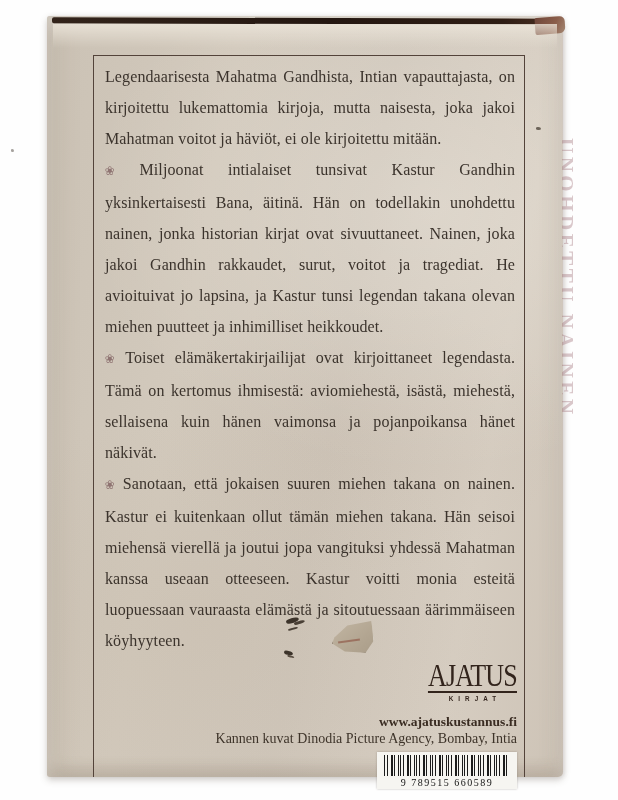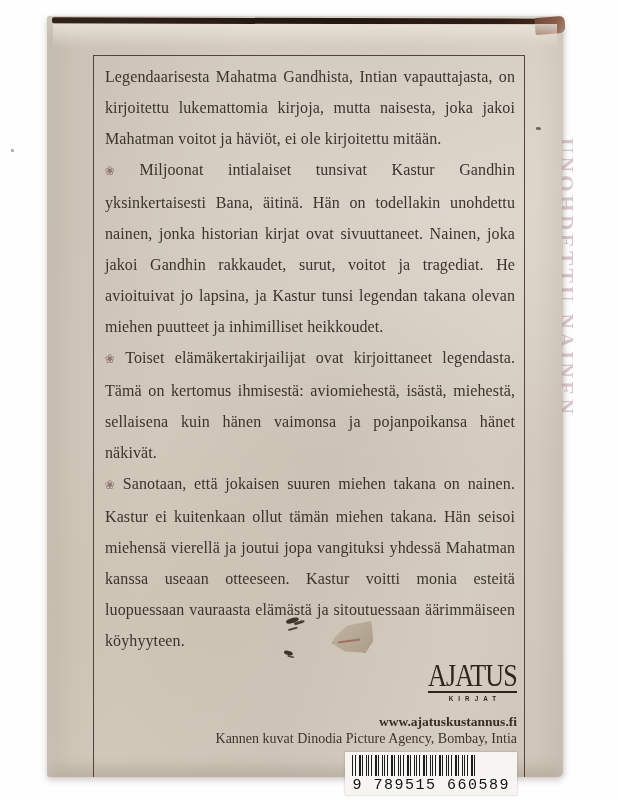--- a/index.html
+++ b/index.html
@@ -74,21 +74,21 @@
   .bars{
     width:126px;height:21px;
     background:repeating-linear-gradient(90deg,
       #1c1c1c 0 1.5px,#f6f5f1 1.5px 3px,
       #1c1c1c 3px 4px,#f6f5f1 4px 7px,
       #1c1c1c 7px 9.5px,#f6f5f1 9.5px 10.5px,
       #1c1c1c 10.5px 11.5px,#f6f5f1 11.5px 14px,
       #1c1c1c 14px 15px,#f6f5f1 15px 16px);
   }
   .digits{
-    font-family:Liberation Mono, monospace;font-size:15px;letter-spacing:1.5px;
+    font-family:Liberation Serif, serif;font-size:10px;letter-spacing:1.5px;
     color:#111;margin-top:1px;text-align:center;
   }
 
   
   .speck{position:absolute;background:#3c332a;border-radius:40% 60% 50% 50%;}
   .speck.s1{left:286px;top:618px;width:13px;height:5px;transform:rotate(-18deg);
     box-shadow:6px 4px 0 -1px #4a4036, -2px 8px 0 -1.5px #4a4036;}
   .speck.s2{left:284px;top:651px;width:9px;height:4px;transform:rotate(12deg);
     box-shadow:3px 3px 0 -1px #574c40;}
   .speck.s3{left:536px;top:127px;width:5px;height:3px;opacity:.7;}

